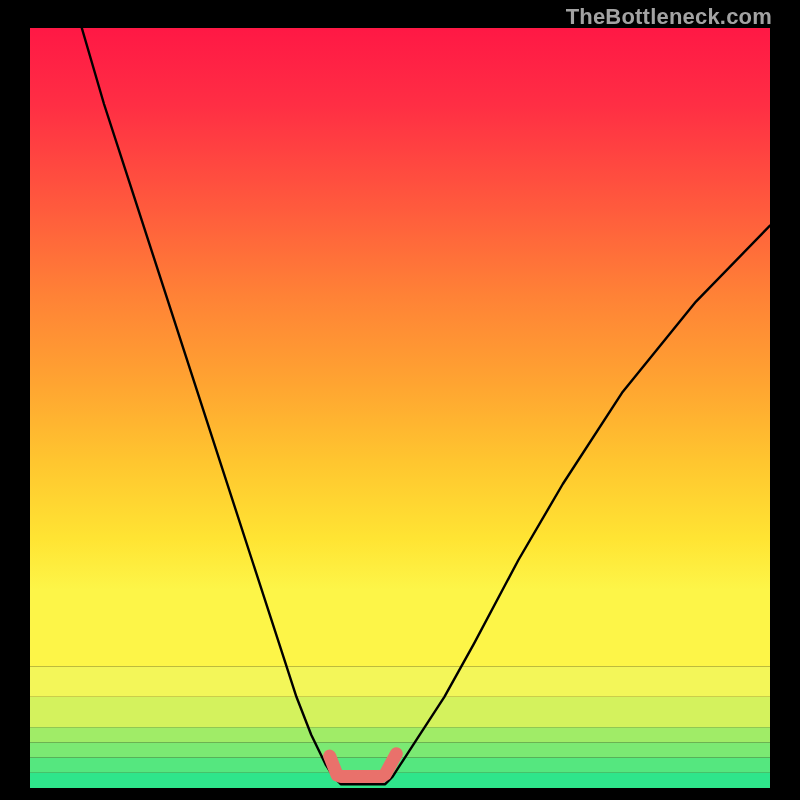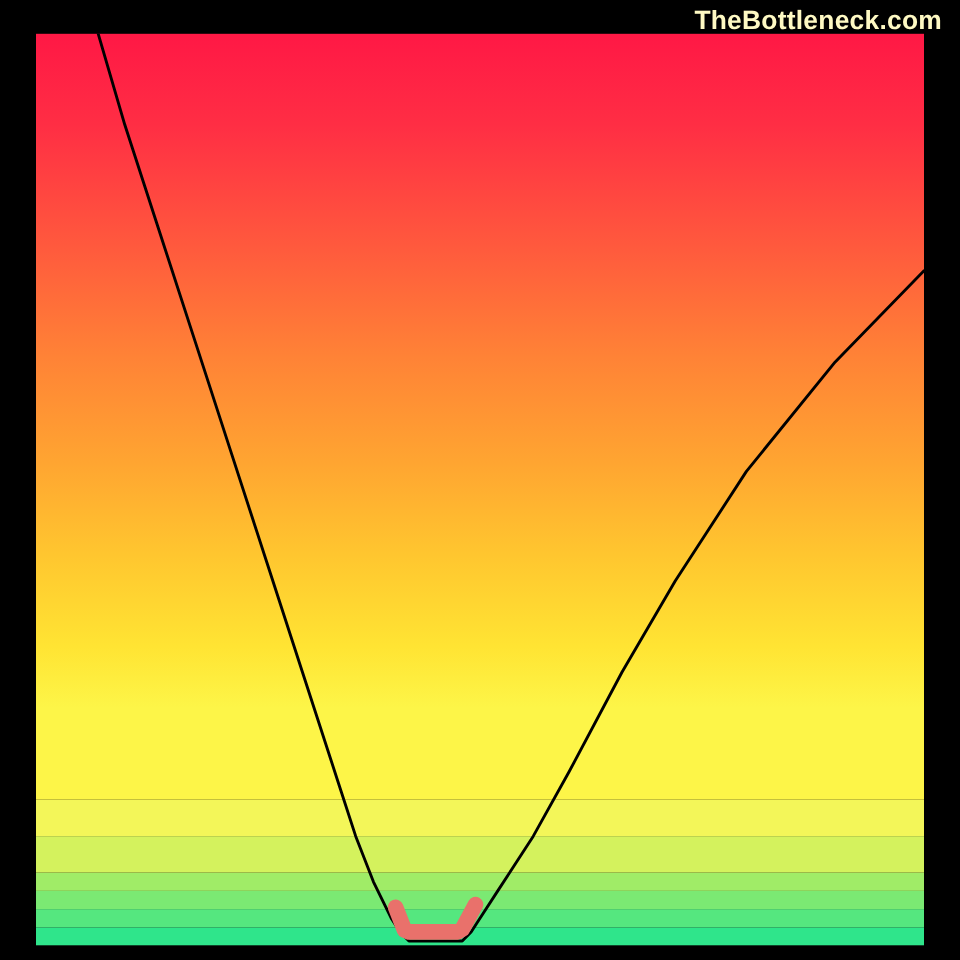--- a/index.html
+++ b/index.html
@@ -13,22 +13,22 @@
   }
   .stage {
     position: relative;
     width: 800px;
     height: 800px;
     background: #000;
   }
   .watermark {
     position: absolute;
     top: 4px;
-    right: 15px;
-    color: #fef9c3;
+    right: 28px;
+    color: #a3a3a3;
     font-size: 22px;
     font-weight: 600;
     letter-spacing: 0.2px;
     z-index: 20;
     user-select: none;
   }
   svg {
     display: block;
   }
 </style>

